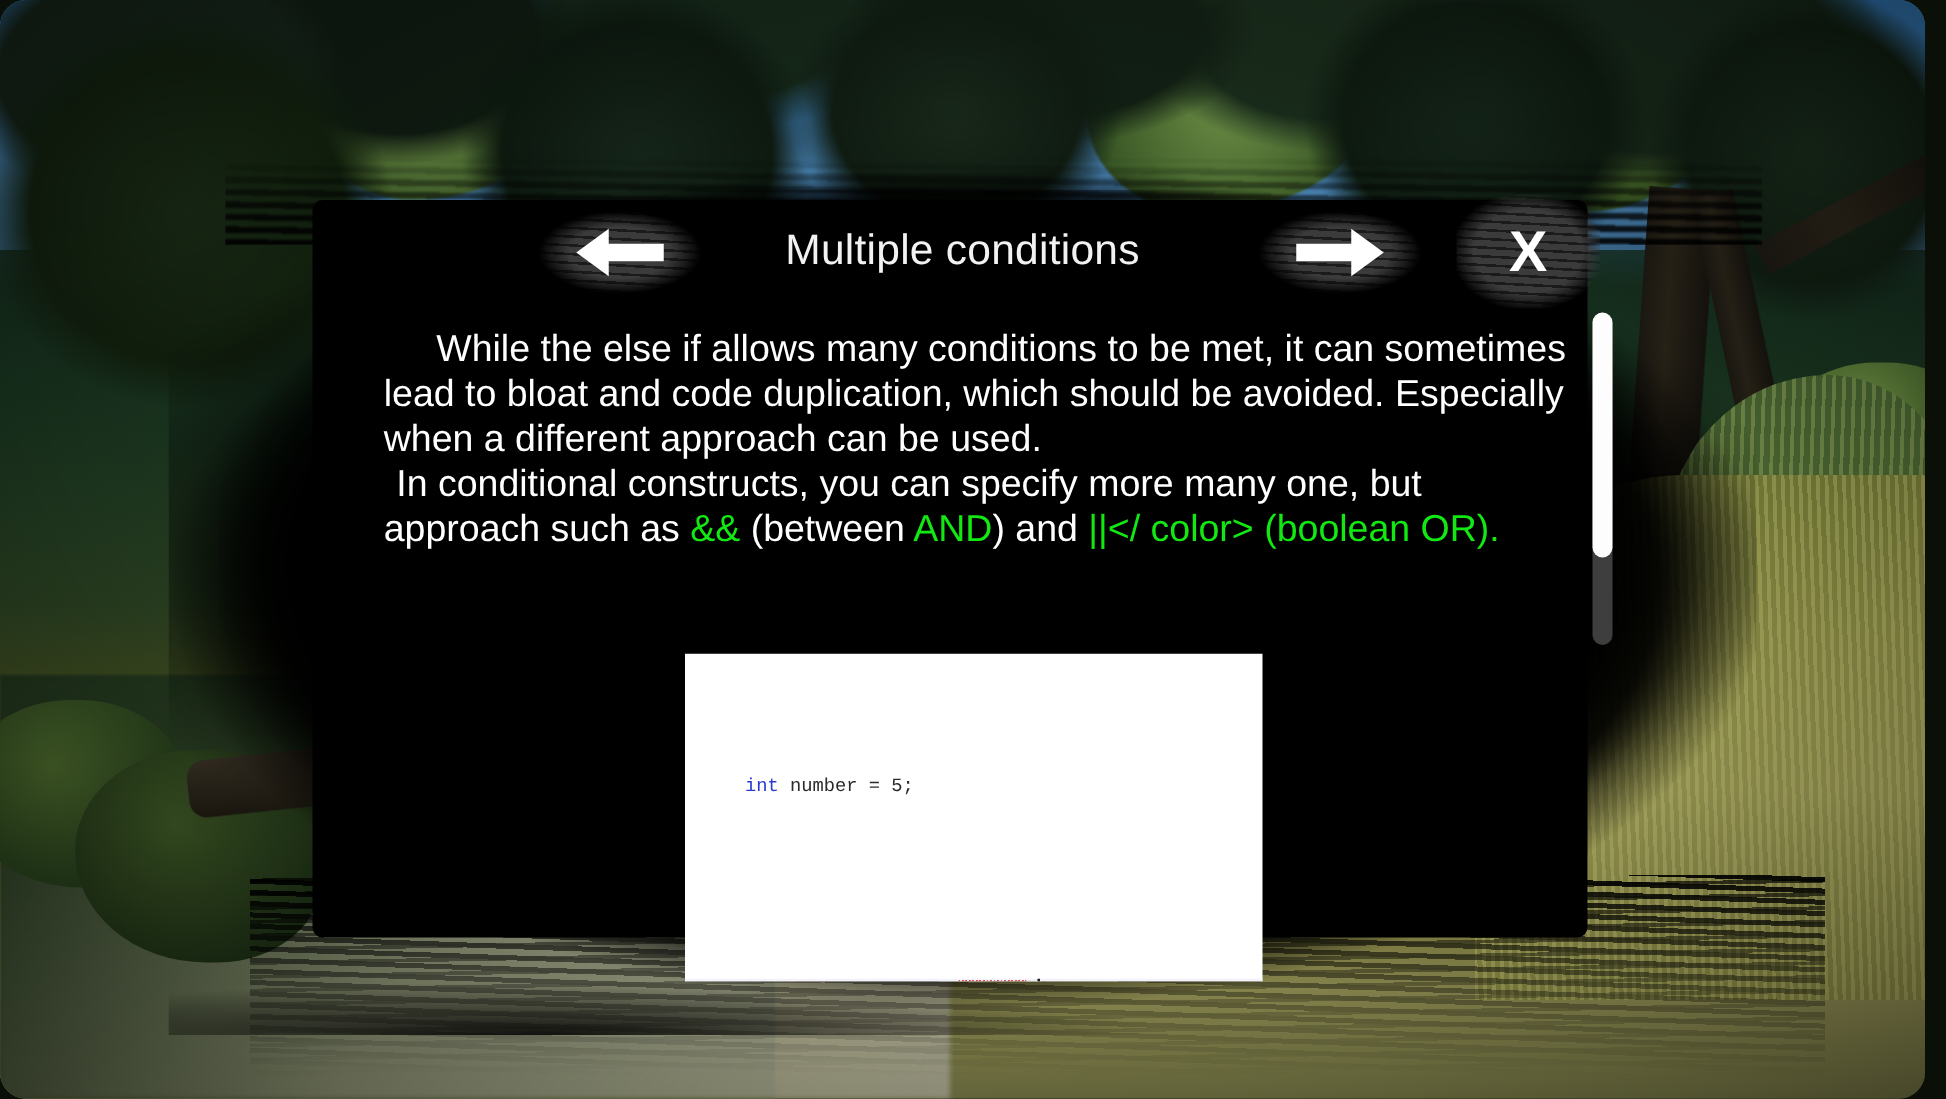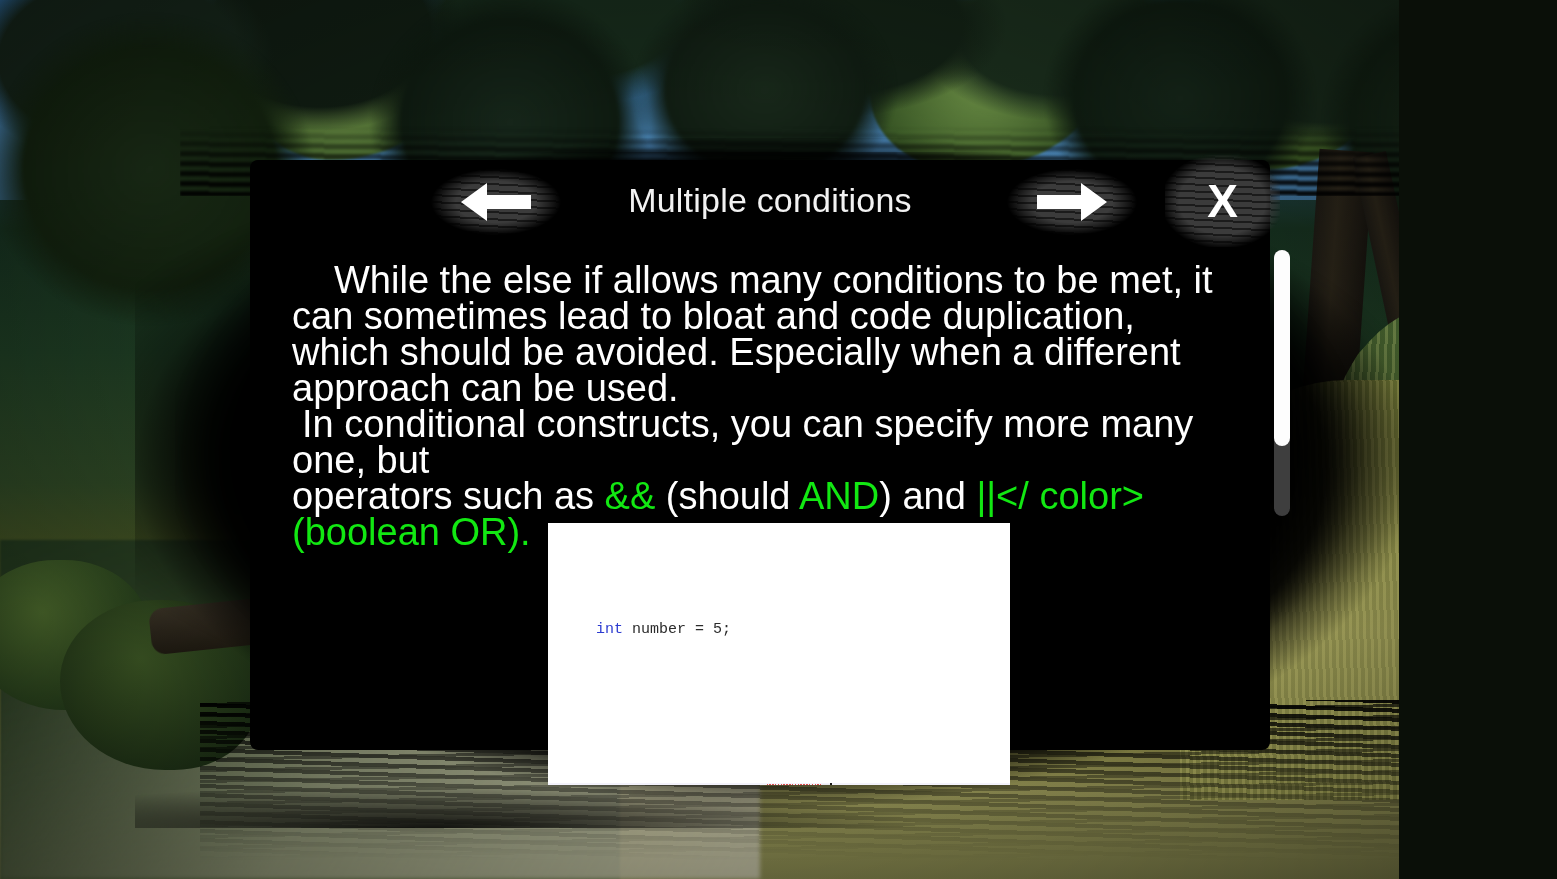--- a/index.html
+++ b/index.html
@@ -1,20 +1,20 @@
 <!DOCTYPE html>
 <html><head>
 <meta charset="utf-8">
 <title>Multiple conditions</title>
 <style>
   * { margin:0; padding:0; box-sizing:border-box; }
   html,body{ width:1557px; height:879px; overflow:hidden; background:#0a0f08; }
   body{ font-family:"Liberation Sans", sans-serif; }
 
-  #screen{ position:relative; width:1399px; height:879px; overflow:hidden; }
+  #screen{ position:relative; width:1540px; height:879px; overflow:hidden;border-radius:21px; }
 
   
   .bg{ position:absolute; inset:0; overflow:hidden;
        background:linear-gradient(#2f5e8e 0%, #3a6fa0 6%, #2a4f72 12%, #16301f 26%,
                                   #1d3a22 40%, #2c4423 55%, #54581f 70%, #8a8843 82%,
                                   #9c9a5a 90%, #7e7f4a 100%); }
   .sky{ position:absolute; left:0; top:0; width:100%; height:200px;
         background:linear-gradient(#2f6ea8,#3f7fb8 45%,#4a84b4 70%,#3d6e95 100%); }
 
   
@@ -106,22 +106,22 @@
 
   .arrow-svg{ position:relative; z-index:2; }
   .x-label{ position:relative; z-index:2; color:#fff; font-size:46px; font-weight:bold;
             font-family:"Liberation Sans", sans-serif; line-height:1; }
 
   .title{ position:absolute; left:0; top:0; width:1270px; height:80px;
           display:flex; align-items:center; justify-content:center;
           color:#f2f2f2; font-size:34px; letter-spacing:.2px; }
 
   
-  .bodytext{ position:absolute; left:292px; top:262px; width:948px;
-             color:#ffffff; font-size:38px; line-height:36px; }
+  .bodytext{ position:absolute; left:307px; top:262px; width:948px;
+             color:#ffffff; font-size:30px; line-height:36px; }
   .bodytext p{ margin:0; }
   .indent{ display:inline-block; width:42px; }
   .indent-sm{ display:inline-block; width:10px; }
   .g{ color:#12e812; }
 
   
   .scrollbar{ position:absolute; left:1274px; top:250px; width:16px; height:266px;
               background:#3e3e3e; border-radius:8px; cursor:pointer; }
   .scrollthumb{ position:absolute; left:0; top:0; width:16px; height:196px;
                 background:#fdfdfd; border-radius:8px; }
@@ -224,21 +224,21 @@
     </div>
 
     <div class="navbtn btn-close">
       <span class="x-label">X</span>
     </div>
   </div>
 
   <div class="bodytext">
     <p><span class="indent"></span><span>While the else if allows many conditions to be met, it can sometimes lead to bloat and code duplication, which should be avoided. Especially when a different approach can be used.</span></p>
     <p><span class="indent-sm"></span><span>In conditional constructs, you can specify more many one, but</span></p>
-    <p><span>operators such as </span><span class="g">&amp;&amp;</span><span> (should </span><span class="g">AND</span><span>) and </span><span class="g">||&lt;/ color&gt; (boolean OR).</span></p>
+    <p><span>approach such as </span><span class="g">&amp;&amp;</span><span> (between </span><span class="g">AND</span><span>) and </span><span class="g">||&lt;/ color&gt; (boolean OR).</span></p>
   </div>
 
   <div class="scrollbar">
     <div class="scrollthumb"></div>
   </div>
 
   <div class="codepanel">
     <div class="code" style="padding-top:36px;">
 
       <div class="cline"><span class="type">int</span> <span>number</span> <span>=</span> <span>5;</span></div>

